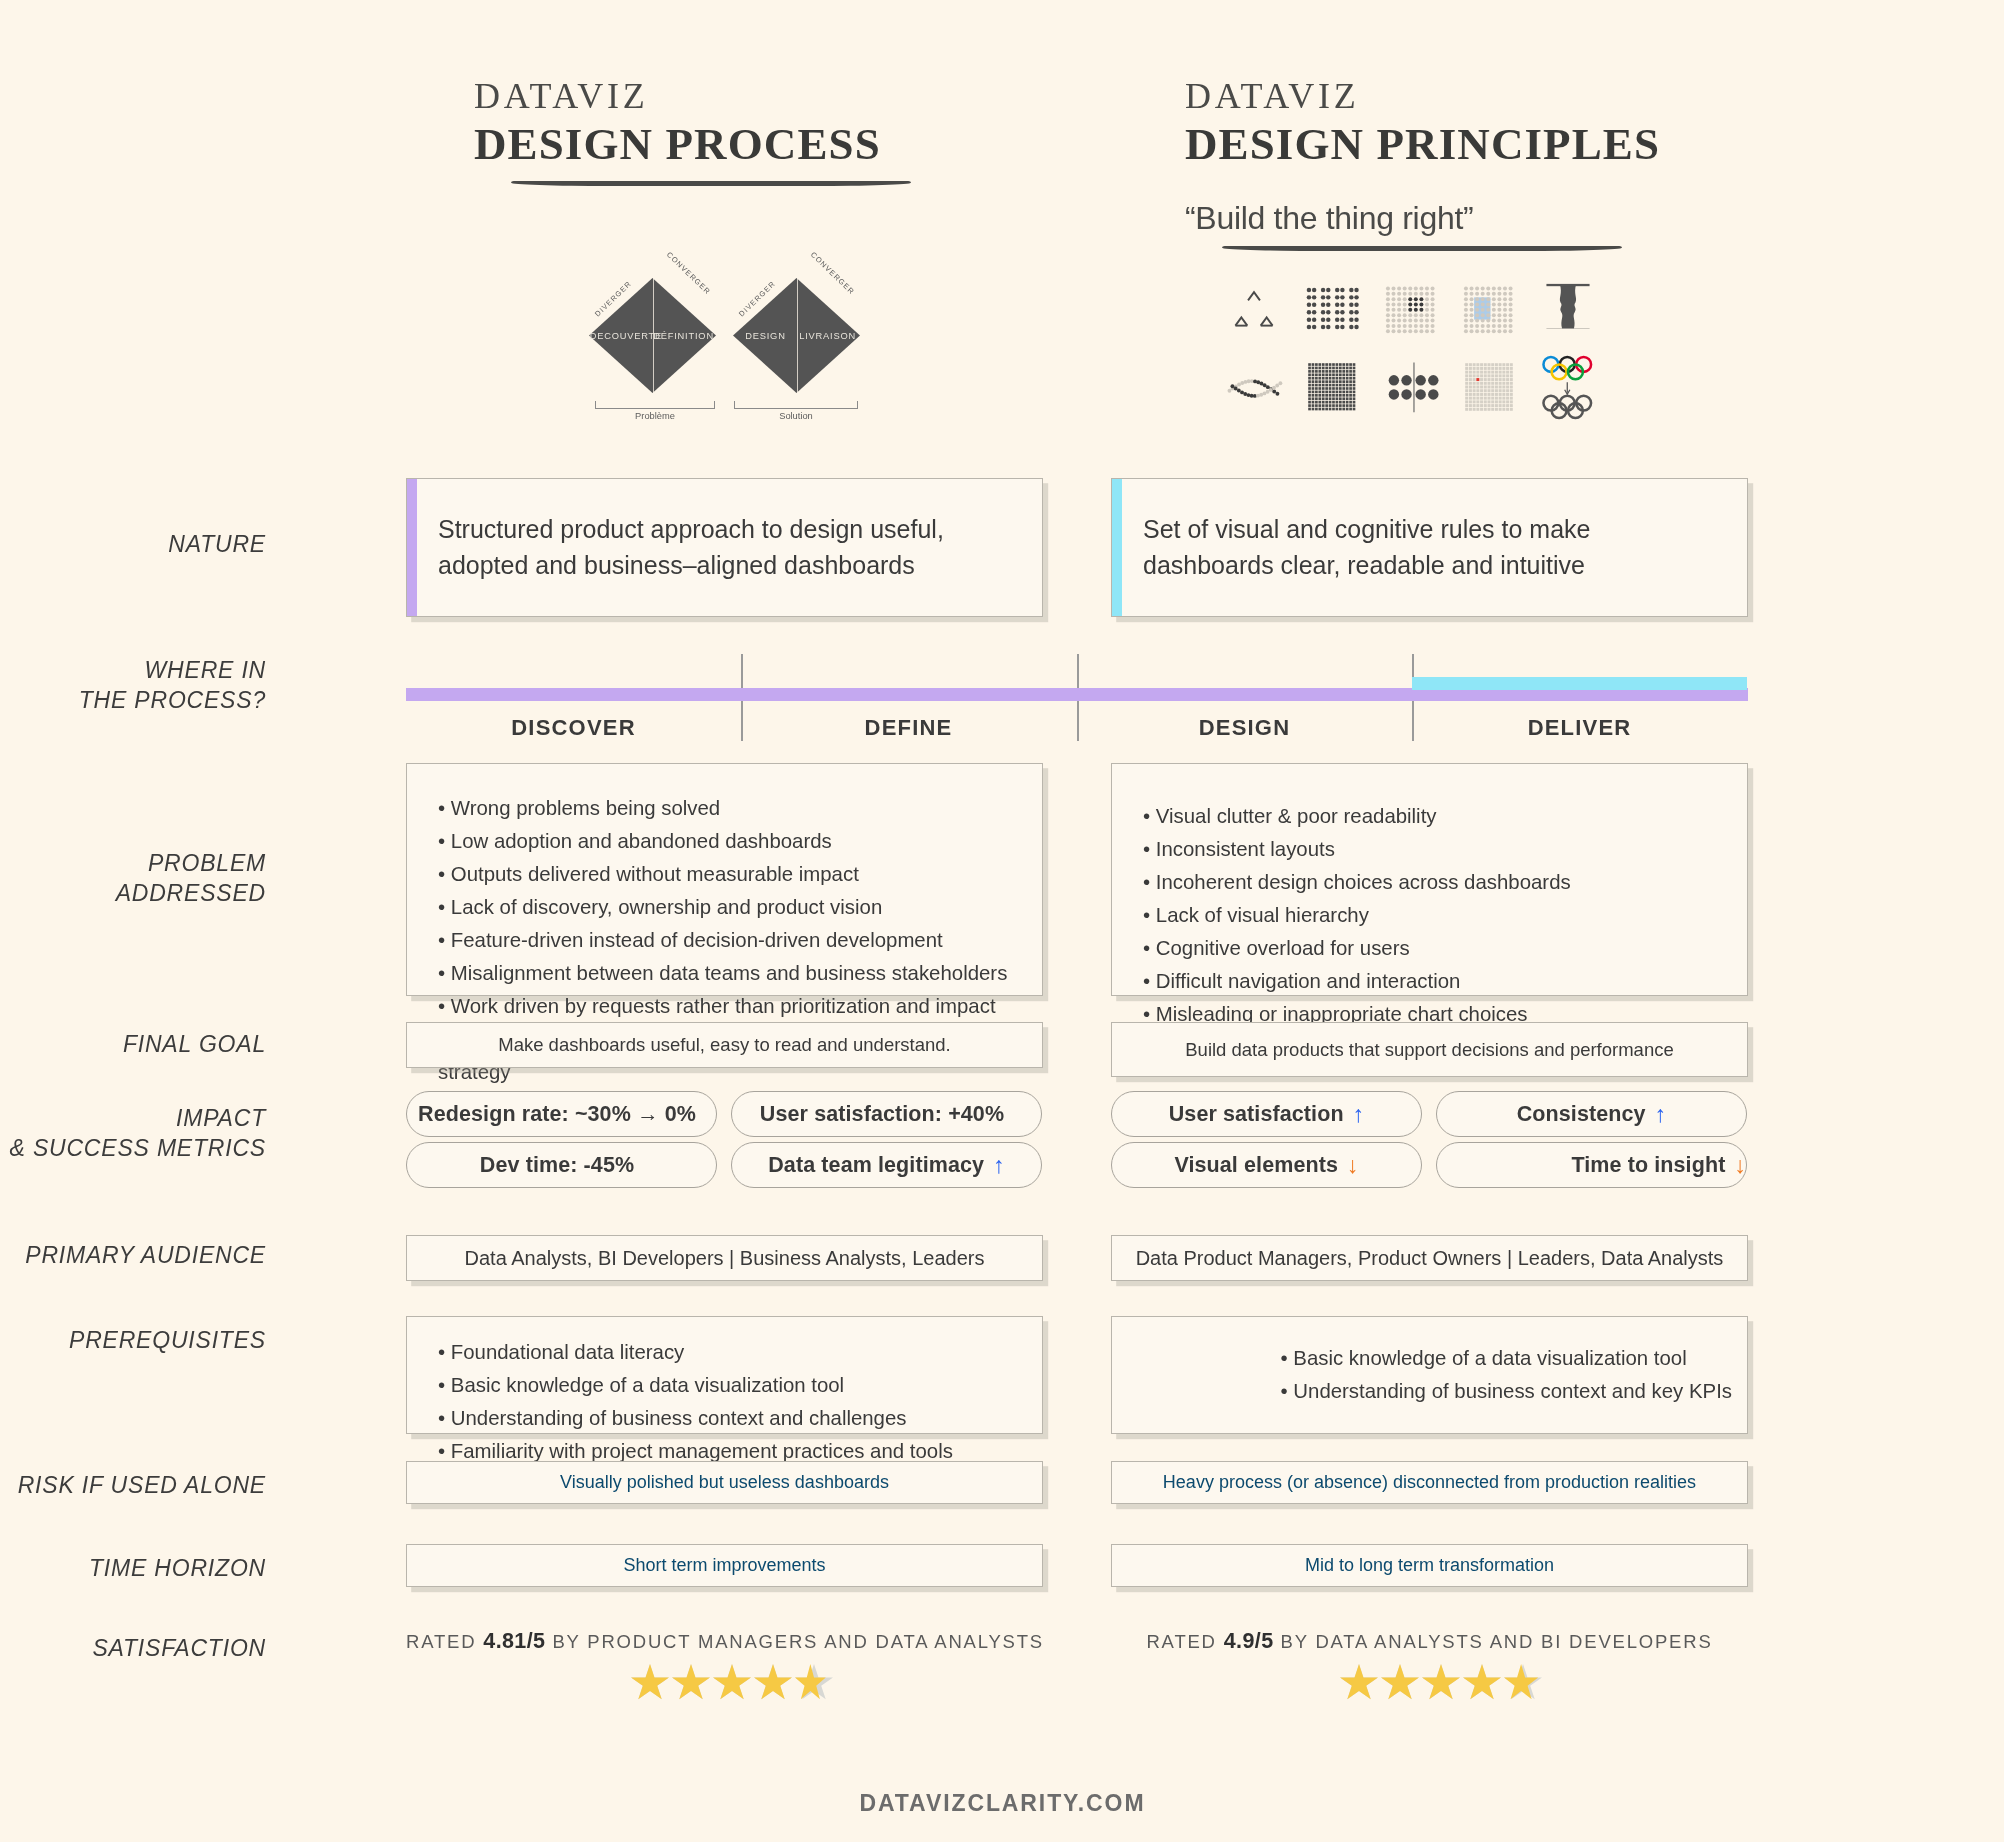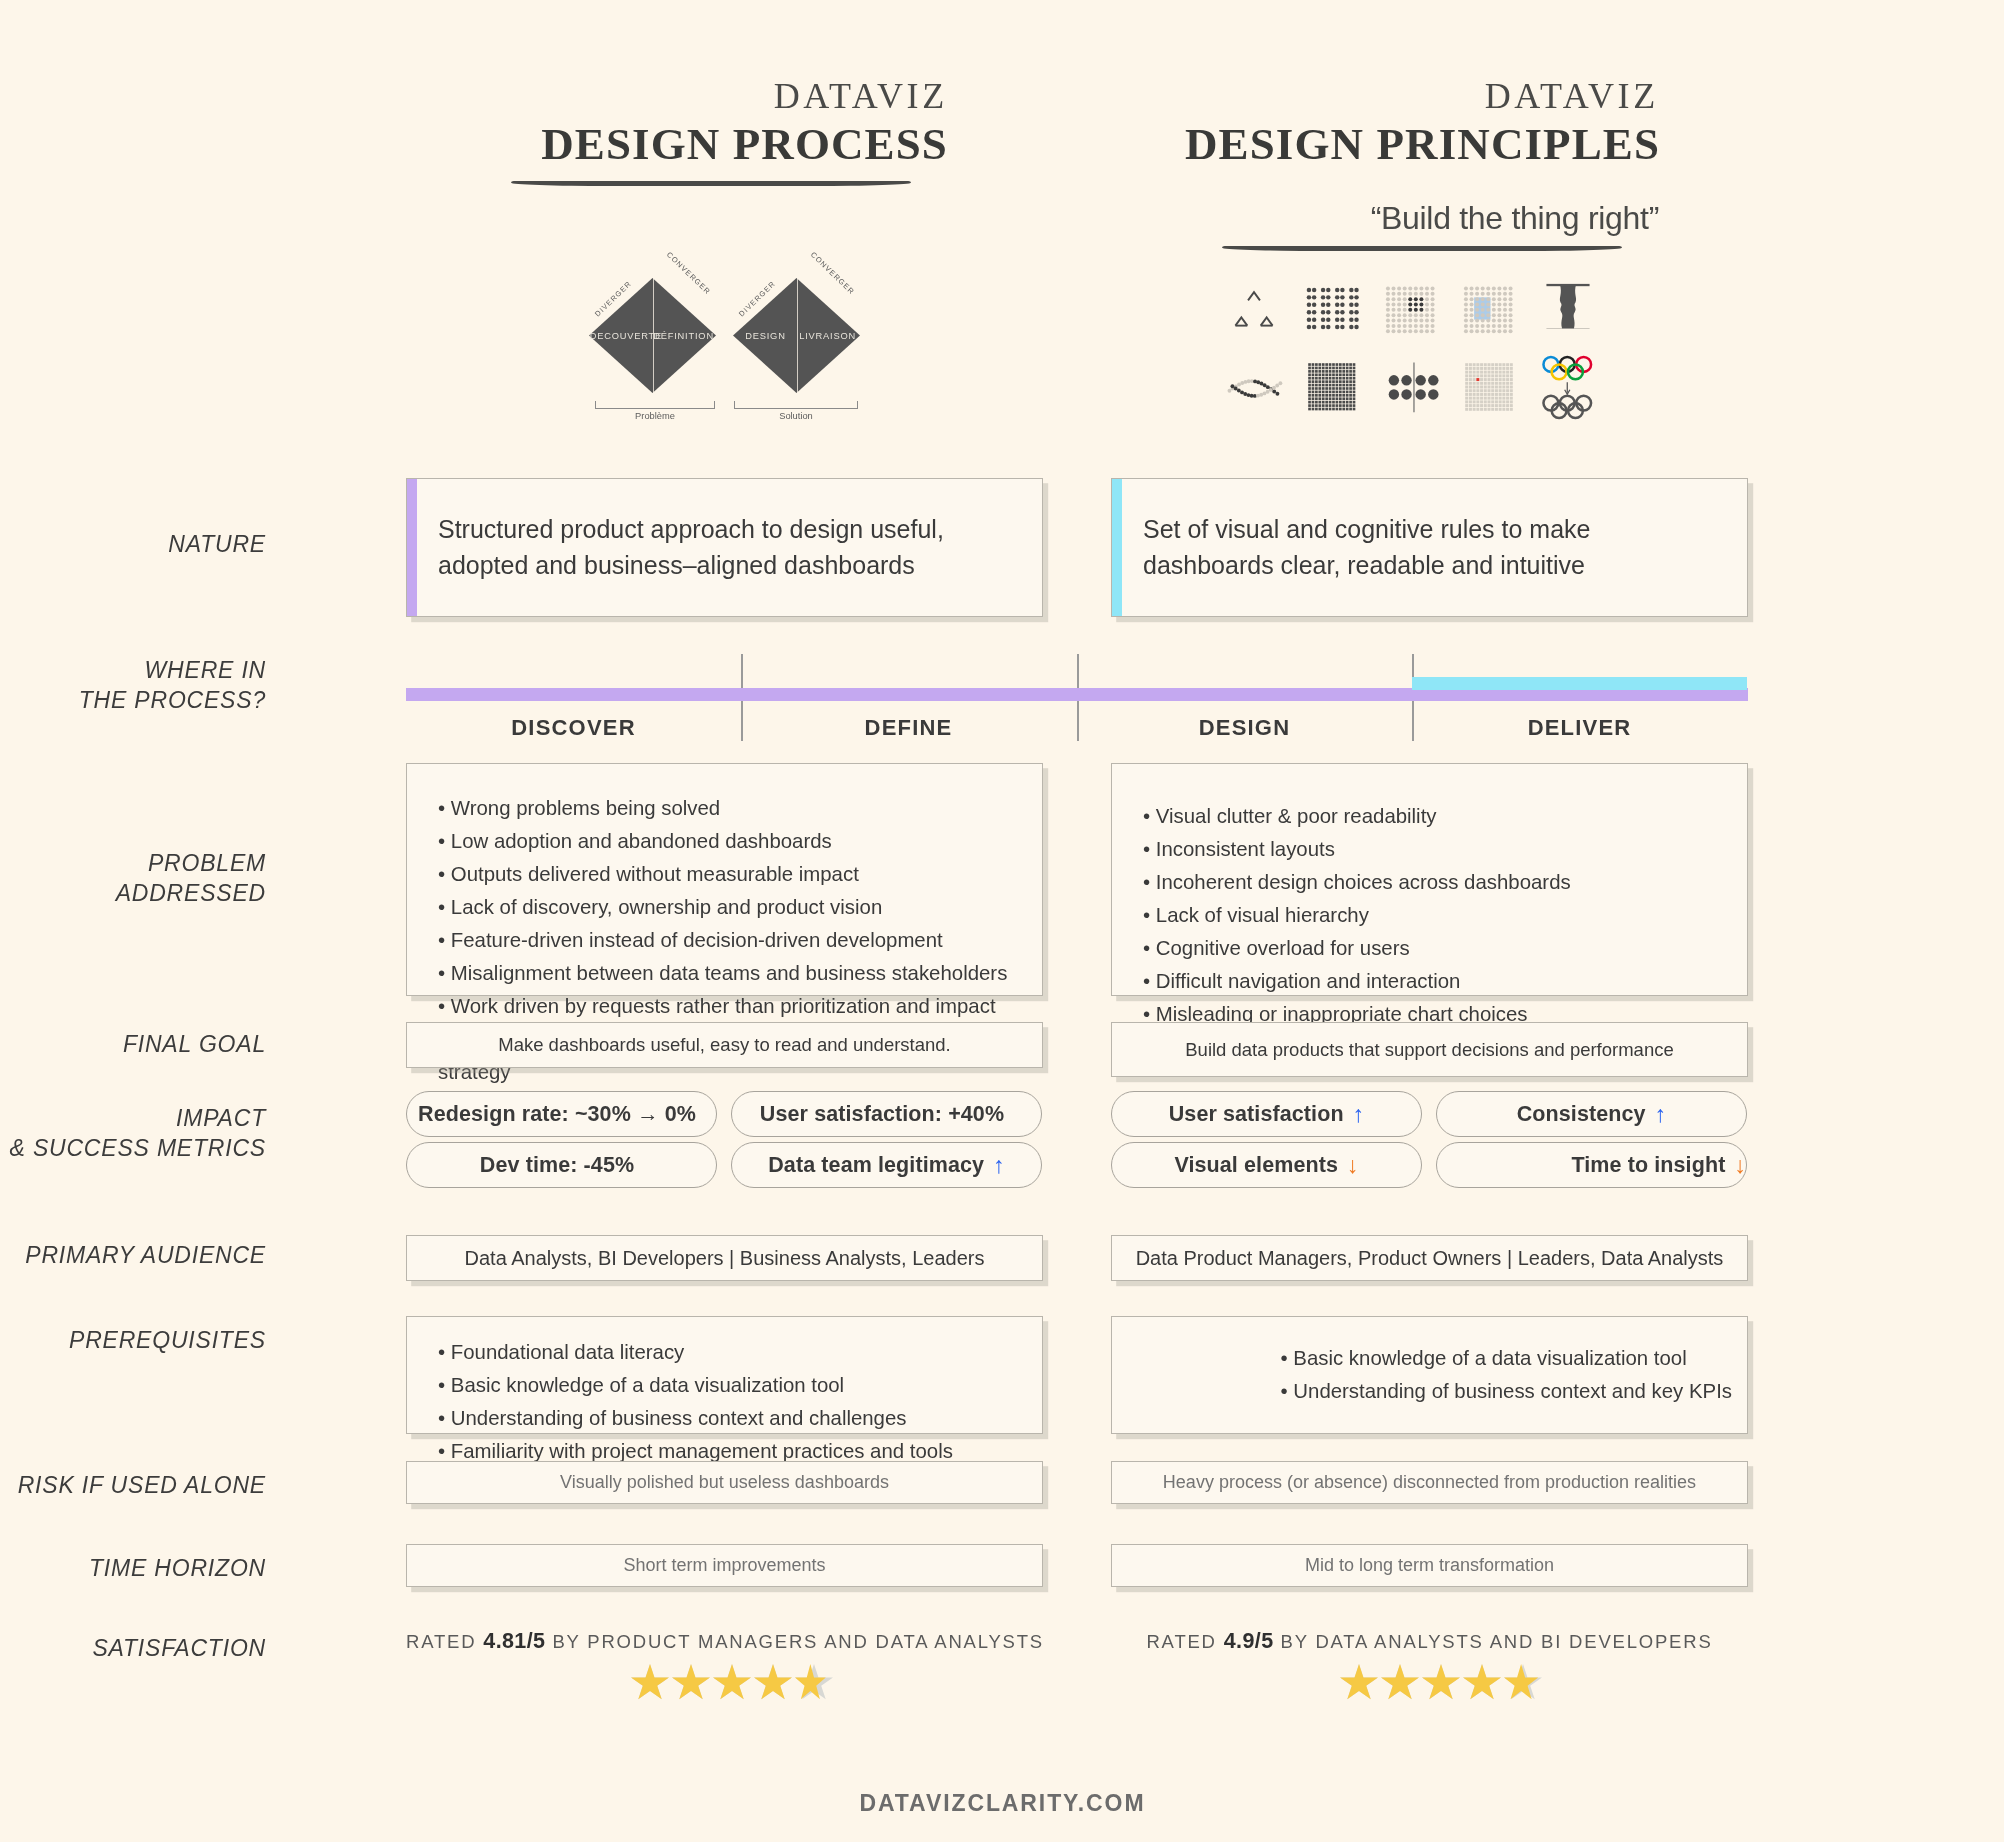--- a/index.html
+++ b/index.html
@@ -6,21 +6,21 @@
   html, body {
     width: 2005px; height: 1842px;
     background: #fdf6ea;
     font-family: "Liberation Sans", sans-serif;
     color: #3f3f3f;
     overflow: hidden;
   }
   .page { position: relative; width: 2005px; height: 1842px; }
 
   
-  .col-header { position: absolute; text-align: right; }
+  .col-header { position: absolute; text-align: left; }
   .kicker {
     font-family: "Liberation Serif", serif;
     font-size: 36px; letter-spacing: 3.7px; color: #4a4a48;
     line-height: 1.05;
   }
   .title-main {
     font-family: "Liberation Serif", serif;
     font-weight: bold; font-size: 45px; letter-spacing: 1.1px;
     color: #3a3a38; line-height: 1.25; white-space: nowrap;
   }
@@ -72,21 +72,21 @@
     justify-content: flex-end;
   }
   .card .accent { position: absolute; left: 0; top: 0; bottom: 0; width: 10.4px; }
   .card-text {
     font-size: 25px; line-height: 1.42; color: #3a3a3a;
   }
   .nature-text { padding: 0 22px 0 31px; }
   .bullets { font-size: 20.4px; line-height: 1.62; color: #3a3a3a; white-space: pre-line; }
   .one-line { font-size: 18.5px; color: #3a3a3a; text-align: center; width: 100%; }
   .audience-line { font-size: 20px; color: #3a3a3a; text-align: center; width: 100%; }
-  .tiny-line { font-size: 18px; color: #737373; text-align: center; width: 100%; }
+  .tiny-line { font-size: 18px; color: #0c4a6e; text-align: center; width: 100%; }
 
   .center-v { display: flex; align-items: center; }
   .center-both { display: flex; align-items: center; justify-content: center; }
 
   
   .pbar-track { position: absolute; height: 12.6px; background: #c4a8f0; }
   .pbar-cyan { position: absolute; height: 12.6px; background: #8fe6f7; }
   .pbar-div { position: absolute; width: 1.5px; background: #9a9a9a; }
   .phase {
     position: absolute; text-align: center; font-weight: bold;

